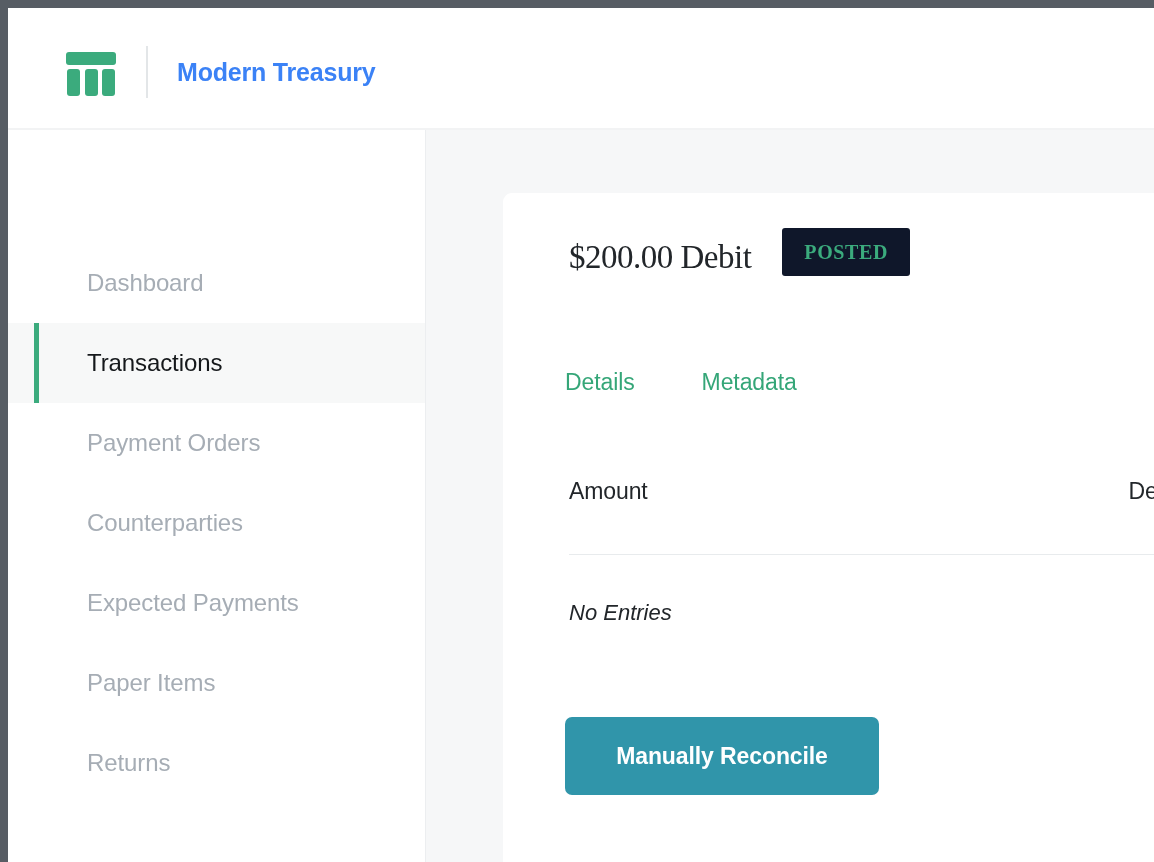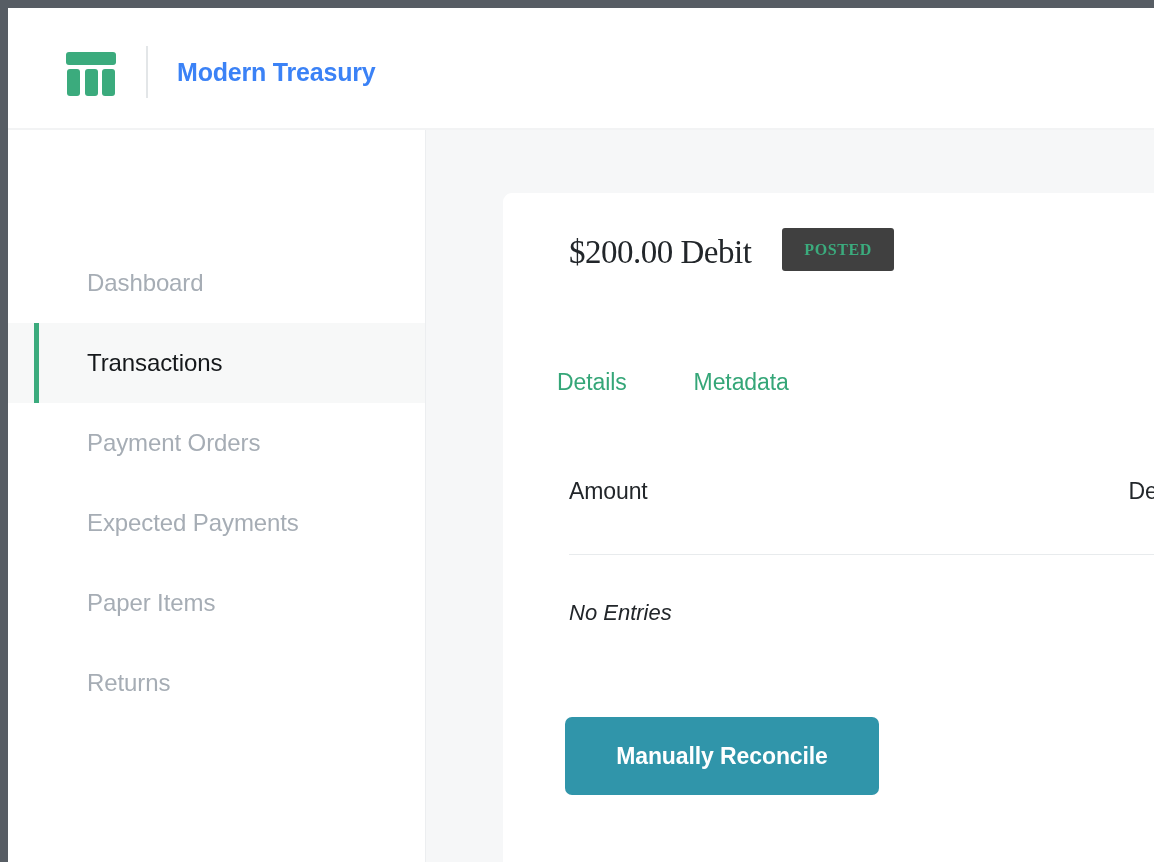--- a/index.html
+++ b/index.html
@@ -152,34 +152,34 @@
     font-family: Liberation Serif, serif;
   }
   #record-title {
     font-size: 33px;
     color: #22262a;
     letter-spacing: -0.5px;
     white-space: nowrap;
   }
   #status-badge {
     margin-left: 31px;
-    background: #404040;
+    background: #0f172a;
     color: #3bab7d;
-    font-size: 16px;
+    font-size: 20px;
     font-weight: bold;
     letter-spacing: 0.6px;
     padding: 13px 22px 12px 22px;
     border-radius: 3px;
     white-space: nowrap;
   }
 
   
   #tabs {
     position: absolute;
-    left: 54px;
+    left: 62px;
     top: 176px;
     width: 585px;
     height: 88px;
   }
   #tab-list {
     display: flex;
     align-items: flex-start;
   }
   .tab {
     font-size: 23px;
@@ -275,20 +275,23 @@
     <div class="nav-item">
       <span>Dashboard</span>
     </div>
     <div class="nav-item active">
       <span>Transactions</span>
     </div>
     <div class="nav-item">
       <span>Payment Orders</span>
     </div>
     <div class="nav-item">
+      <span>Counterparties</span>
+    </div>
+    <div class="nav-item">
       <span>Expected Payments</span>
     </div>
     <div class="nav-item">
       <span>Paper Items</span>
     </div>
     <div class="nav-item">
       <span>Returns</span>
     </div>
   </nav>
 

